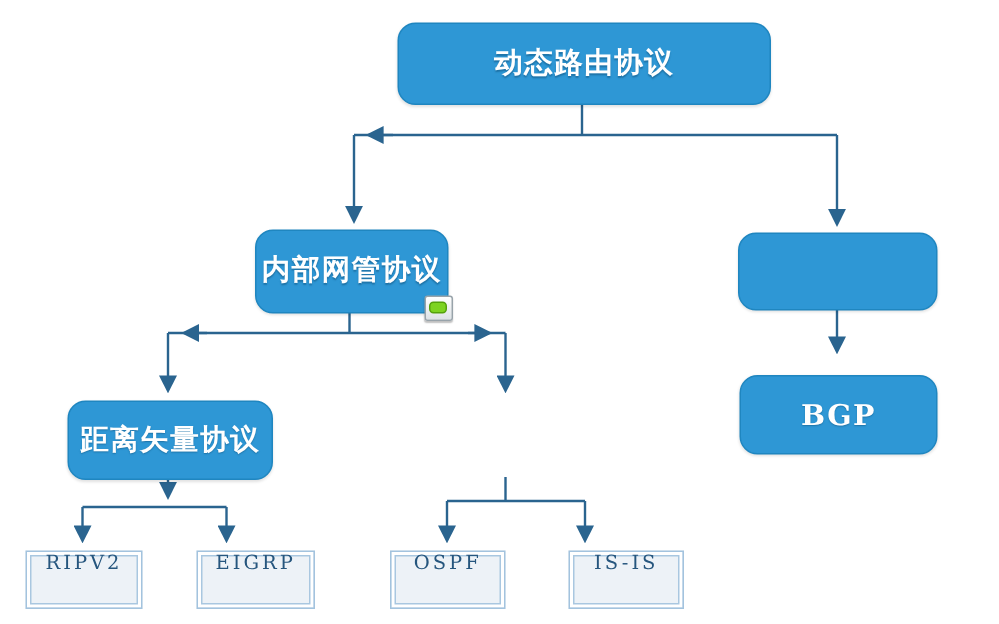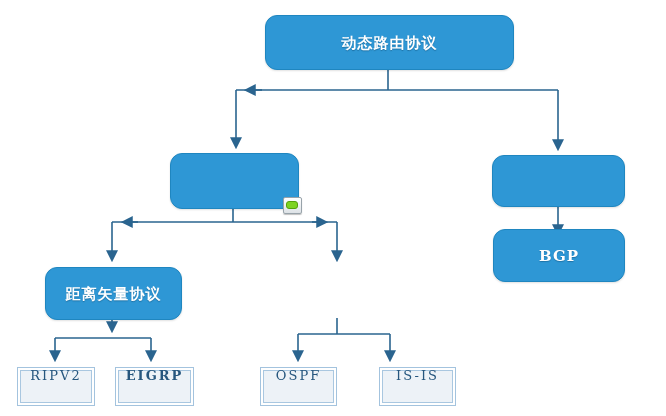--- a/index.html
+++ b/index.html
@@ -6,44 +6,44 @@
   .stage {
     position:relative; width:666px; height:416px; background:#ffffff;
     font-family:"Liberation Sans", sans-serif; overflow:hidden;
   }
   svg.connectors { position:absolute; left:0; top:0; width:666px; height:416px; }
 
   .node {
     position:absolute; display:flex; flex-direction:column;
     align-items:center; justify-content:center;
     background:#2e97d5; border:1px solid #1f86c0; border-radius:12px;
-    color:#ffffff; font-weight:bold; font-size:15px; line-height:20px;
+    color:#ffffff; font-weight:bold; font-size:19px; line-height:20px;
     text-align:center; letter-spacing:1px;
     text-shadow:0 1px 1px rgba(10,70,110,0.45);
     box-shadow:0 1px 2px rgba(0,0,0,0.12);
   }
   .node .latin { font-family:"DejaVu Serif", serif; }
 
   .leaf {
     position:absolute; display:flex; align-items:flex-start; justify-content:center;
     background:#edf2f7; border:1px solid #a3c3de;
     box-shadow:inset 0 0 0 2px #ffffff, inset 0 0 0 3px #a9c7e0;
     color:#26567e; font-family:"DejaVu Serif", serif;
     font-size:13px; letter-spacing:2px; text-align:center;
   }
 
   
   #node-root { left:265px; top:15px;  width:247px; height:53px; }
   #node-igp  { left:170px; top:153px; width:127px; height:54px; }
   #node-egp  { left:492px; top:155px; width:131px; height:50px; }
   #node-dv   { left:45px;  top:267px; width:135px; height:51px; }
   #node-ls   { left:272px; top:267px; width:131px; height:51px; }
-  #node-bgp  { left:493px; top:229px; width:130px; height:51px; }
+  #node-bgp  { left:493px; top:250px; width:130px; height:51px; }
   #leaf-ripv2 { left:17px;  top:367px; width:76px; height:37px; }
-  #leaf-eigrp { left:115px; top:367px; width:77px; height:37px;font-weight:bold; }
+  #leaf-eigrp { left:131px; top:367px; width:77px; height:37px; }
   #leaf-ospf  { left:260px; top:367px; width:75px; height:37px; }
   #leaf-isis  { left:355px; top:367px; width:75px; height:37px;margin-left:24px; }
 
   
   .badge {
     position:absolute; left:283px; top:197px; width:17px; height:15px;
     background:linear-gradient(#ffffff,#dde2e6);
     border:1px solid #98a3aa; border-radius:2px;
     box-shadow:0 1px 1px rgba(0,0,0,0.25);
   }
@@ -90,20 +90,21 @@
       <path d="M298,334 L298,360" marker-end="url(#arr)"></path>
       <path d="M390,334 L390,360" marker-end="url(#arr)"></path>
     </g>
   </svg>
 
   <div class="node" id="node-root">
     <span>动态路由协议</span>
   </div>
 
   <div class="node" id="node-igp">
+    <span>内部网管协议</span>
   </div>
 
   <div class="node" id="node-egp">
   </div>
 
   <div class="node" id="node-dv">
     <span>距离矢量协议</span>
   </div>
 
 

